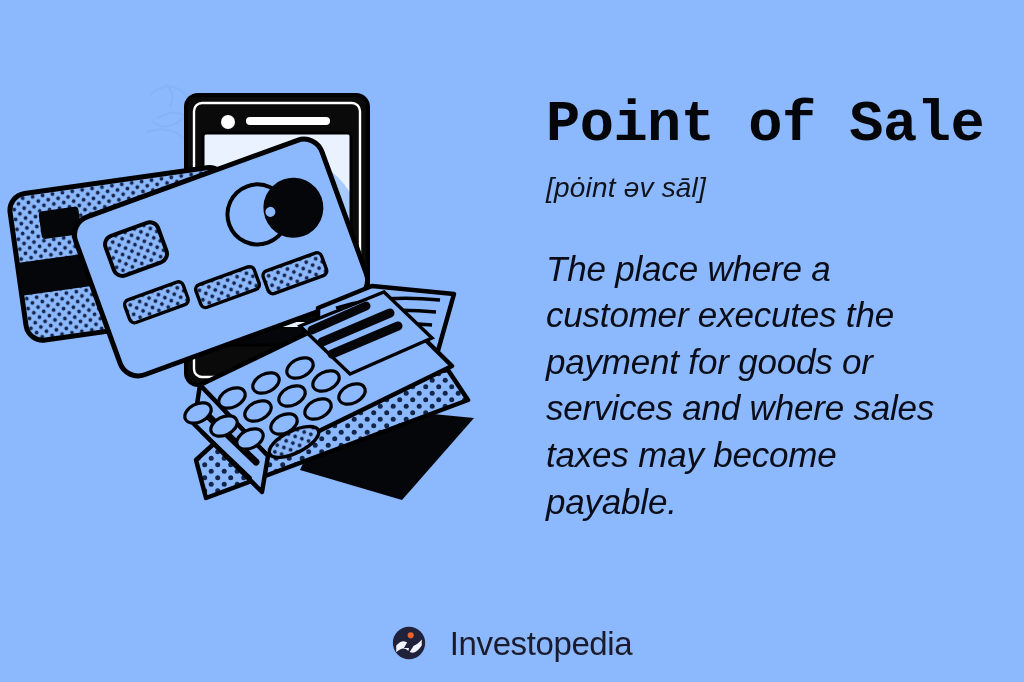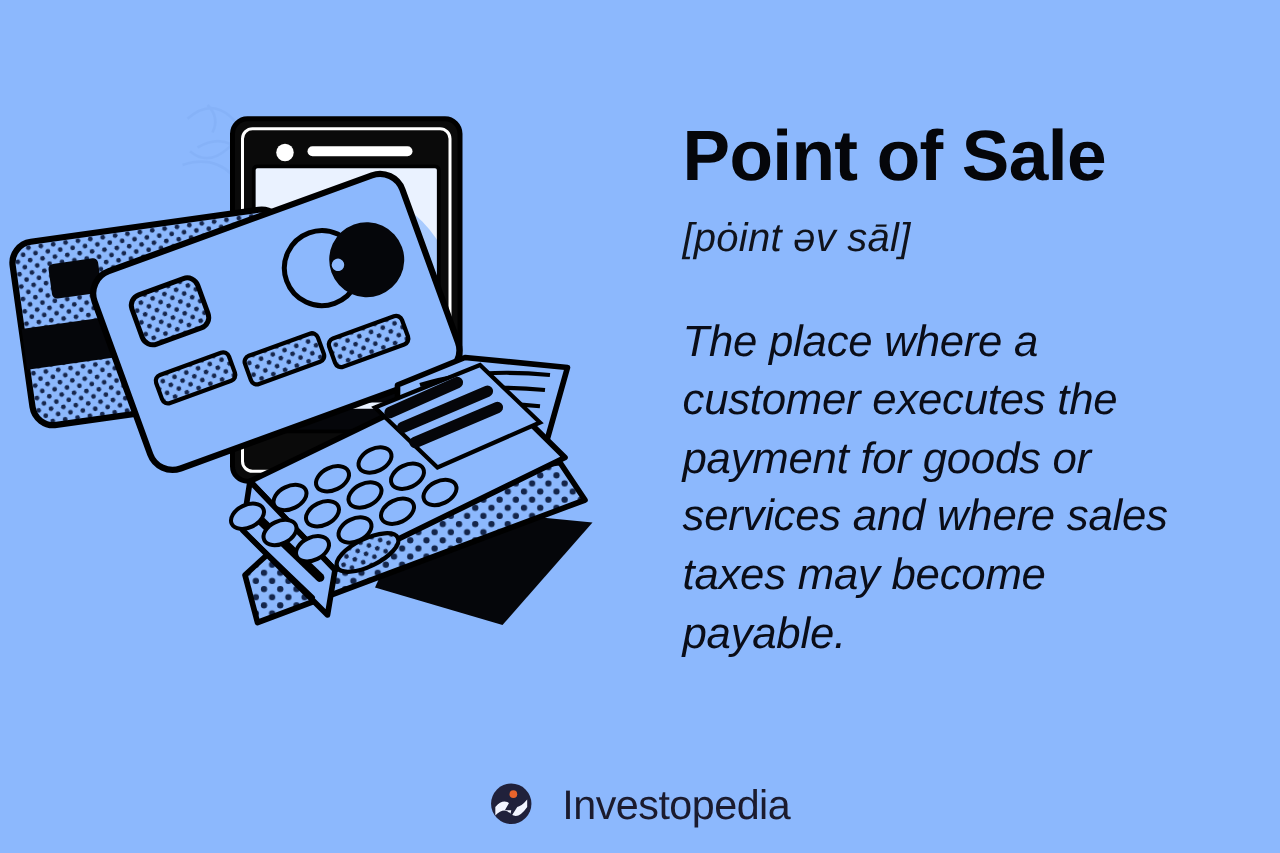--- a/index.html
+++ b/index.html
@@ -30,24 +30,25 @@
     left:546px; top:96px;
     width:430px;
   }
   .term {
     font-size:57px;
     font-weight:bold;
     line-height:1.05;
     color:#05060A;
     letter-spacing:-0.5px;
     white-space:nowrap;
+    font-family:Liberation Mono, monospace;
   }
   .pron {
     margin-top:16px;
-    font-size:32px;
+    font-size:28px;
     font-style:italic;
     color:#10131C;
     letter-spacing:0.2px;
   }
   .definition {
     margin-top:42px;
     font-size:35px;
     line-height:1.33;
     color:#0A0D18;
     letter-spacing:-0.2px;

